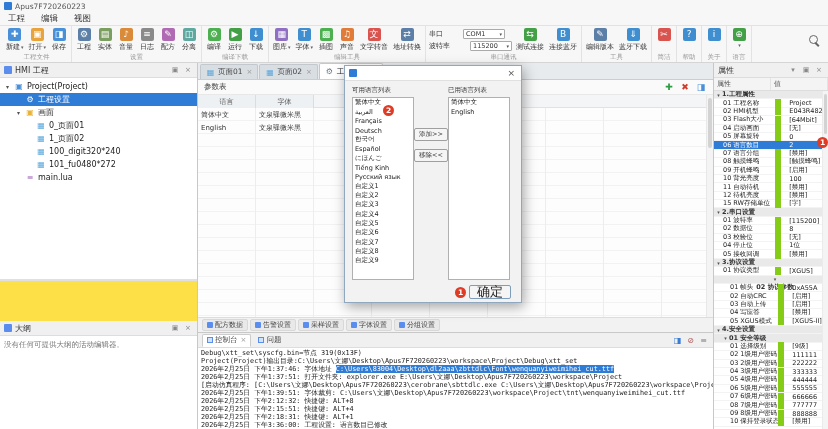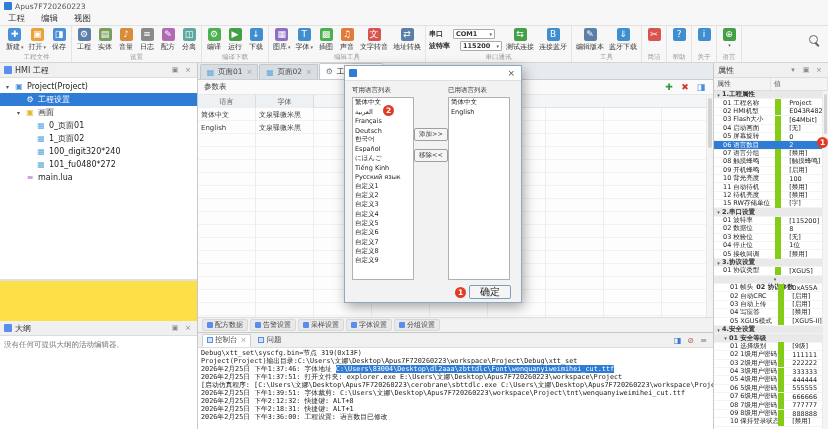--- a/index.html
+++ b/index.html
@@ -13,21 +13,21 @@
 .toolbar{height:37px;flex:0 0 37px;background:#f7f7f7;border-bottom:1px solid #d5d5d5;display:flex;align-items:stretch;padding:0 2px;}
 .tb-groups{display:flex;min-width:0;}
 .tb-group{display:flex;flex-direction:column;border-right:1px solid #e3e3e3;padding:1px 2px 0;}
 .tb-items{display:flex;gap:1px;flex:1;align-items:flex-start;}
 .tb-btn{display:flex;flex-direction:column;align-items:center;gap:1px;padding:1px 2px;border-radius:2px;min-width:20px;}
 .tb-ico{width:13px;height:13px;border-radius:2px;color:#fff;font-size:9px;line-height:13px;text-align:center;flex:0 0 13px;}
 .tb-label{font-size:7px;color:#333;white-space:nowrap;display:flex;align-items:center;}
 .tb-dd{font-size:5px;color:#666;margin-left:1px;}
 .tb-caption{font-size:6.5px;color:#9a9a9a;text-align:center;height:9px;line-height:9px;white-space:nowrap;}
 .serial-fields{display:flex;flex-direction:column;gap:2px;justify-content:center;padding:2px 1px 0;}
-.serial-row{display:flex;align-items:flex-start;gap:10px;font-size:7px;color:#333;font-weight:bold;}
+.serial-row{display:flex;align-items:flex-start;gap:20px;font-size:7px;color:#333;}
 .serial-label{white-space:nowrap;}
 .serial-select{width:42px;height:10px;background:#fff;border:1px solid #aaa;border-radius:1px;display:flex;align-items:center;justify-content:space-between;padding:0 2px;font-size:6.5px;}
 .sel-arrow{font-size:5px;color:#555;}
 .tb-search{width:12px;height:12px;margin:8px 6px 0 auto;position:relative;flex:0 0 12px;}
 .tb-search::before{content:'';position:absolute;left:1px;top:1px;width:7px;height:7px;border:1.5px solid #666;border-radius:50%;}
 .tb-search::after{content:'';position:absolute;left:8px;top:8px;width:5px;height:1.5px;background:#666;transform:rotate(45deg);transform-origin:0 0;}
 .main{flex:1;display:flex;min-height:0;}
 .left-col{width:198px;flex:0 0 198px;display:flex;flex-direction:column;border-right:1px solid #c8c8c8;background:#fde047;}
 .hmi-panel{height:218px;flex:0 0 218px;display:flex;flex-direction:column;border-bottom:2px solid #e0e0e0;}
 .outline-panel{flex:1;display:flex;flex-direction:column;min-height:0;margin-top:40px;}
@@ -85,21 +85,21 @@
 .dlg-ico{width:8px;height:8px;background:#2f7cd6;border-radius:1px;flex:0 0 8px;}
 .dlg-close{font-size:9px;color:#555;padding:0 2px;}
 .dlg-body{flex:1;display:flex;padding:5px 7px 2px;min-height:0;}
 .dlg-col{display:flex;flex-direction:column;gap:2px;min-height:0;}
 .dlg-label{font-size:6.5px;color:#333;white-space:nowrap;}
 .dlg-list{width:62px;flex:1;background:#fff;border:1px solid #b0b0b0;overflow:hidden;position:relative;}
 .dlg-item{height:9.3px;display:flex;align-items:center;padding:0 2px;font-size:6.5px;white-space:nowrap;overflow:hidden;}
 .dlg-mid{display:flex;flex-direction:column;gap:8px;padding-top:42px;width:34px;flex:0 0 34px;}
 .dlg-btn{height:13px;display:flex;align-items:center;justify-content:center;background:#f5f5f5;border:1px solid #9f9f9f;border-radius:2px;font-size:6.5px;color:#333;}
 .dlg-footer{height:20px;flex:0 0 20px;display:flex;align-items:center;justify-content:flex-end;gap:3px;padding:0 10px;}
-.dlg-ok{width:42px;height:14px;display:flex;align-items:center;justify-content:center;background:#f5f5f5;border:1px solid #7f9db9;border-radius:2px;font-size:10px;}
+.dlg-ok{width:42px;height:14px;display:flex;align-items:center;justify-content:center;background:#f5f5f5;border:1px solid #7f9db9;border-radius:2px;font-size:13px;}
 .badge{width:11px;height:11px;flex:0 0 11px;border-radius:50%;background:#e03b24;color:#fff;font-size:7.5px;font-weight:bold;display:flex;align-items:center;justify-content:center;}
 .badge-avail{position:absolute;top:7px;left:30px;z-index:5;}
 .badge-prop{position:absolute;top:74px;right:0;z-index:6;}
 </style>
 </head>
 <body>
 
 <div class="app">
 
   <div class="titlebar">
@@ -434,20 +434,21 @@
             </span>
         </div>
         <div class="console-body">
             <div class="console-line">Debug\xtt_set\syscfg.bin=节点 319(0x13F)</div>
             <div class="console-line">Project(Project)输出目录:C:\Users\文娜\Desktop\Apus7F720260223\workspace\Project\Debug\xtt_set</div>
             <div class="console-line">2026年2月25日 下午1:37:46: 字体地址 <span class="sel">C:\Users\83004\Desktop\dl2aaa\zbttdlc\Font\wenquanyiweimihei_cut.ttf</span></div>
             <div class="console-line">2026年2月25日 下午1:37:51: 打开文件夹: explorer.exe E:\Users\文娜\Desktop\Apus7F720260223\workspace\Project</div>
             <div class="console-line">[启动仿真程序: [C:\Users\文娜\Desktop\Apus7F720260223\cerobrane\sbttdlc.exe C:\Users\文娜\Desktop\Apus7F720260223\workspace\Project/main.lua</div>
             <div class="console-line">2026年2月25日 下午1:39:51: 字体裁剪: C:\Users\文娜\Desktop\Apus7F720260223\workspace\Project\tnt\wenquanyiweimihei_cut.ttf</div>
             <div class="console-line">2026年2月25日 下午2:12:32: 快捷键: ALT+8</div>
+            <div class="console-line">2026年2月25日 下午2:15:51: 快捷键: ALT+4</div>
             <div class="console-line">2026年2月25日 下午2:18:31: 快捷键: ALT+1</div>
             <div class="console-line">2026年2月25日 下午3:36:00: 工程设置: 语言数目已修改</div>
           </div>
       </div>
 
       <div class="dialog">
         <div class="dlg-title">
           <span class="dlg-ico"></span>
           <span class="spacer"></span>
           <span class="dlg-close">×</span>

